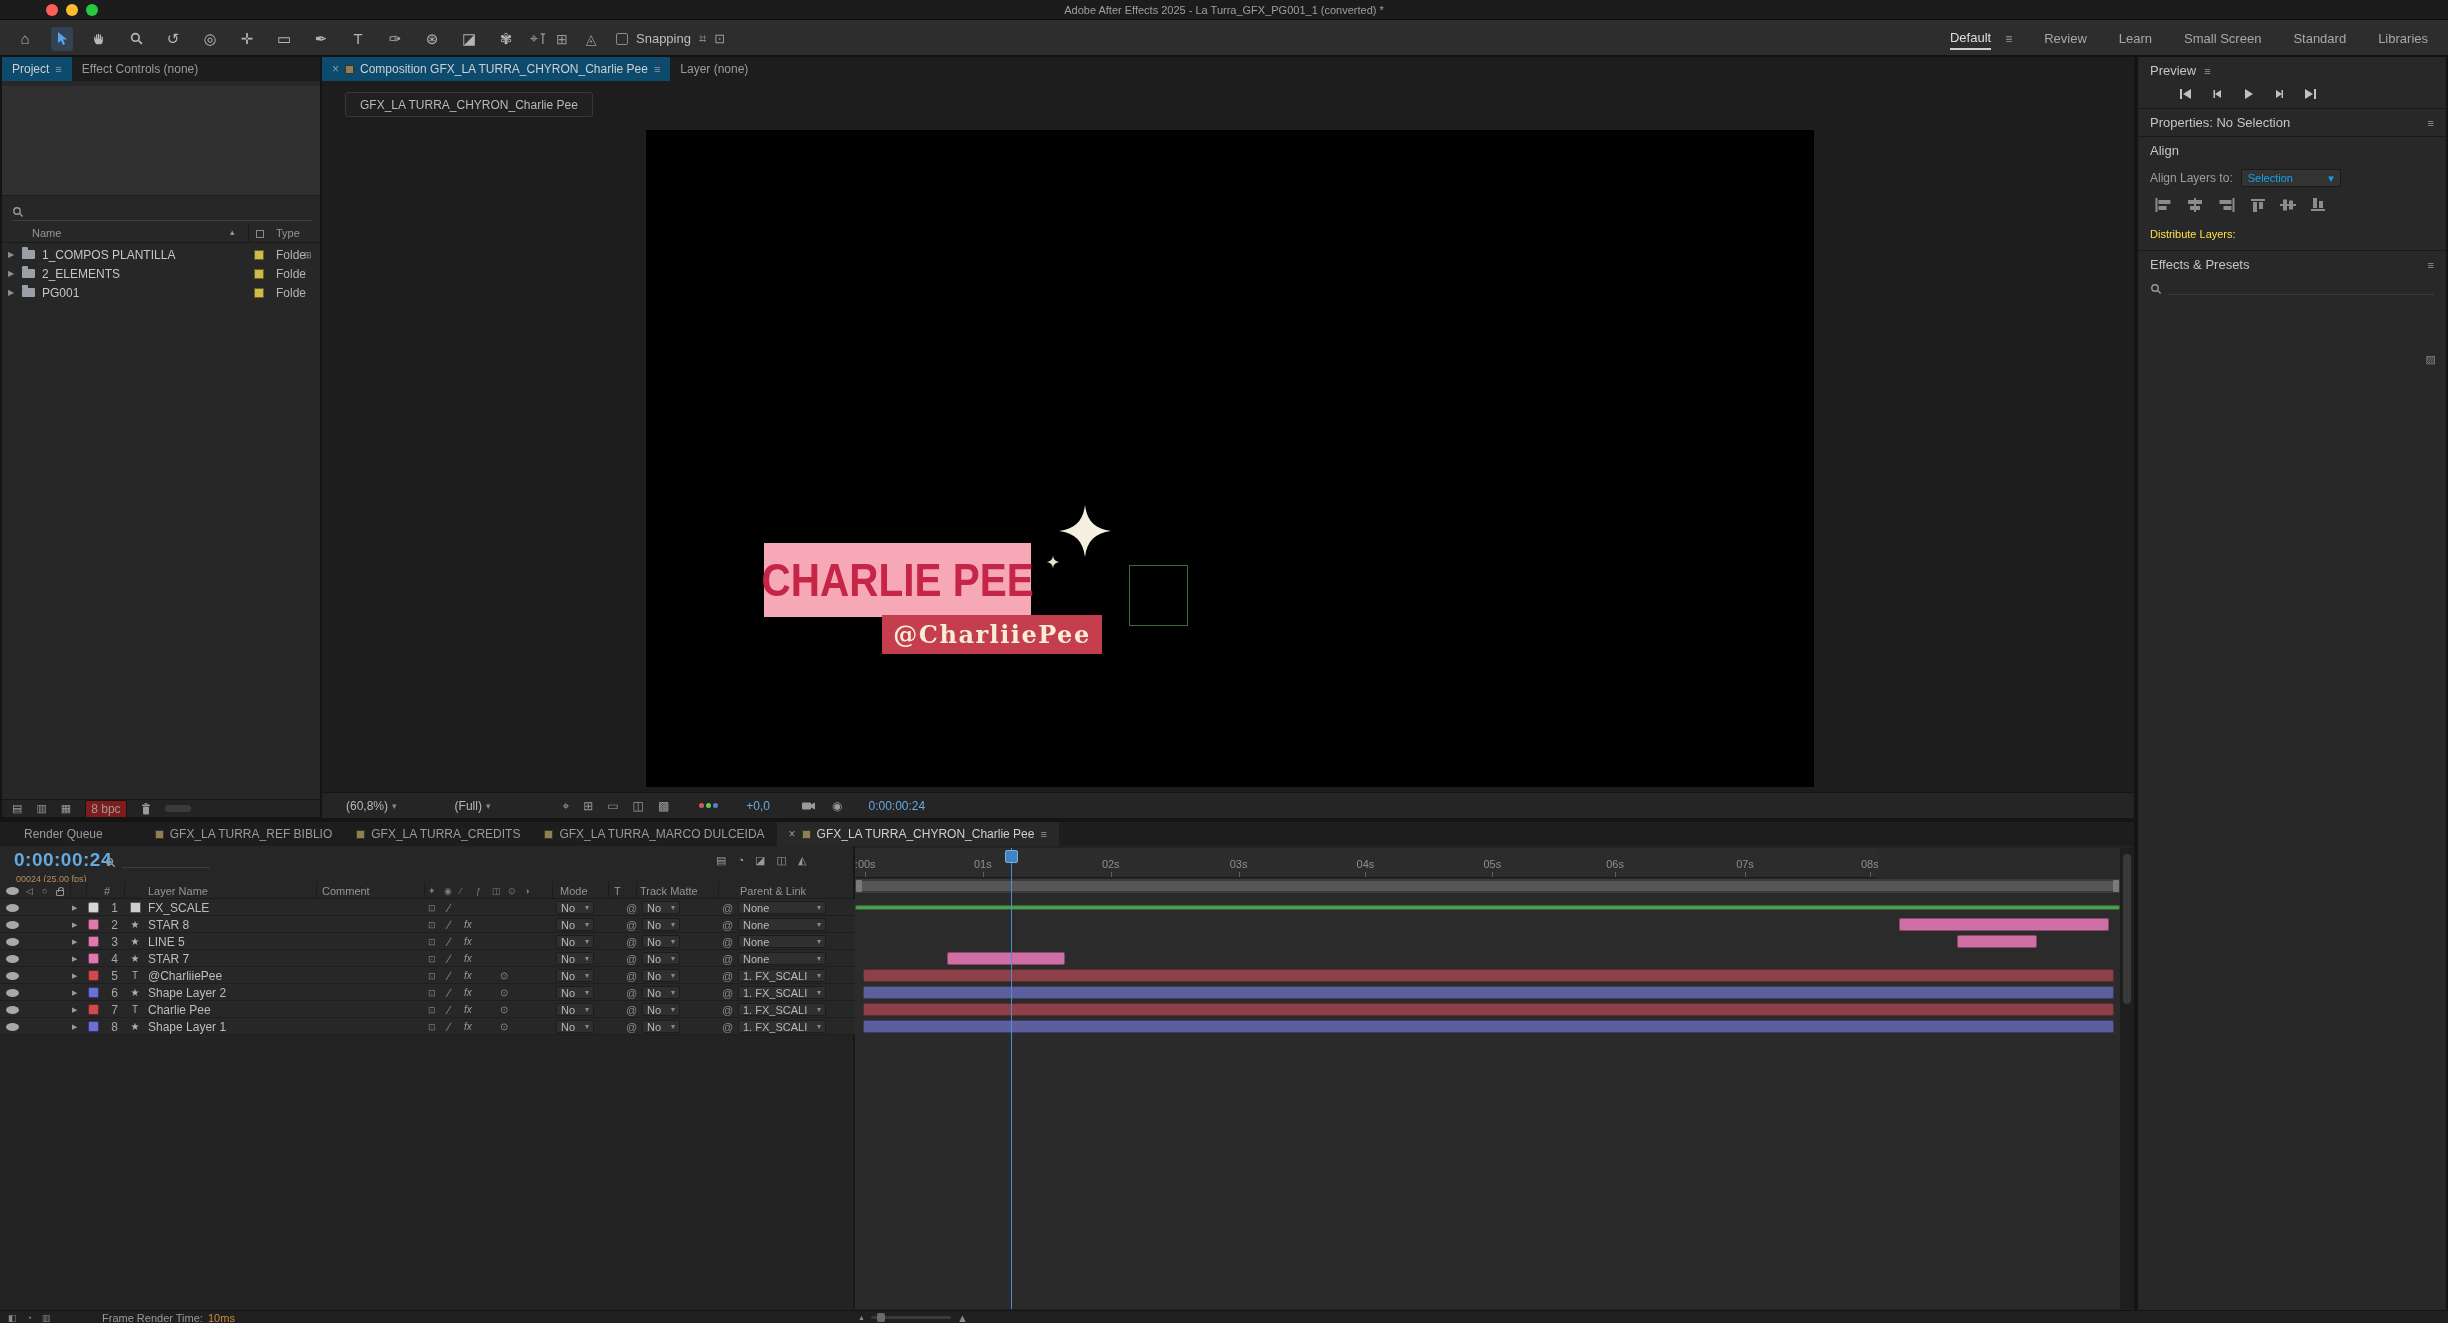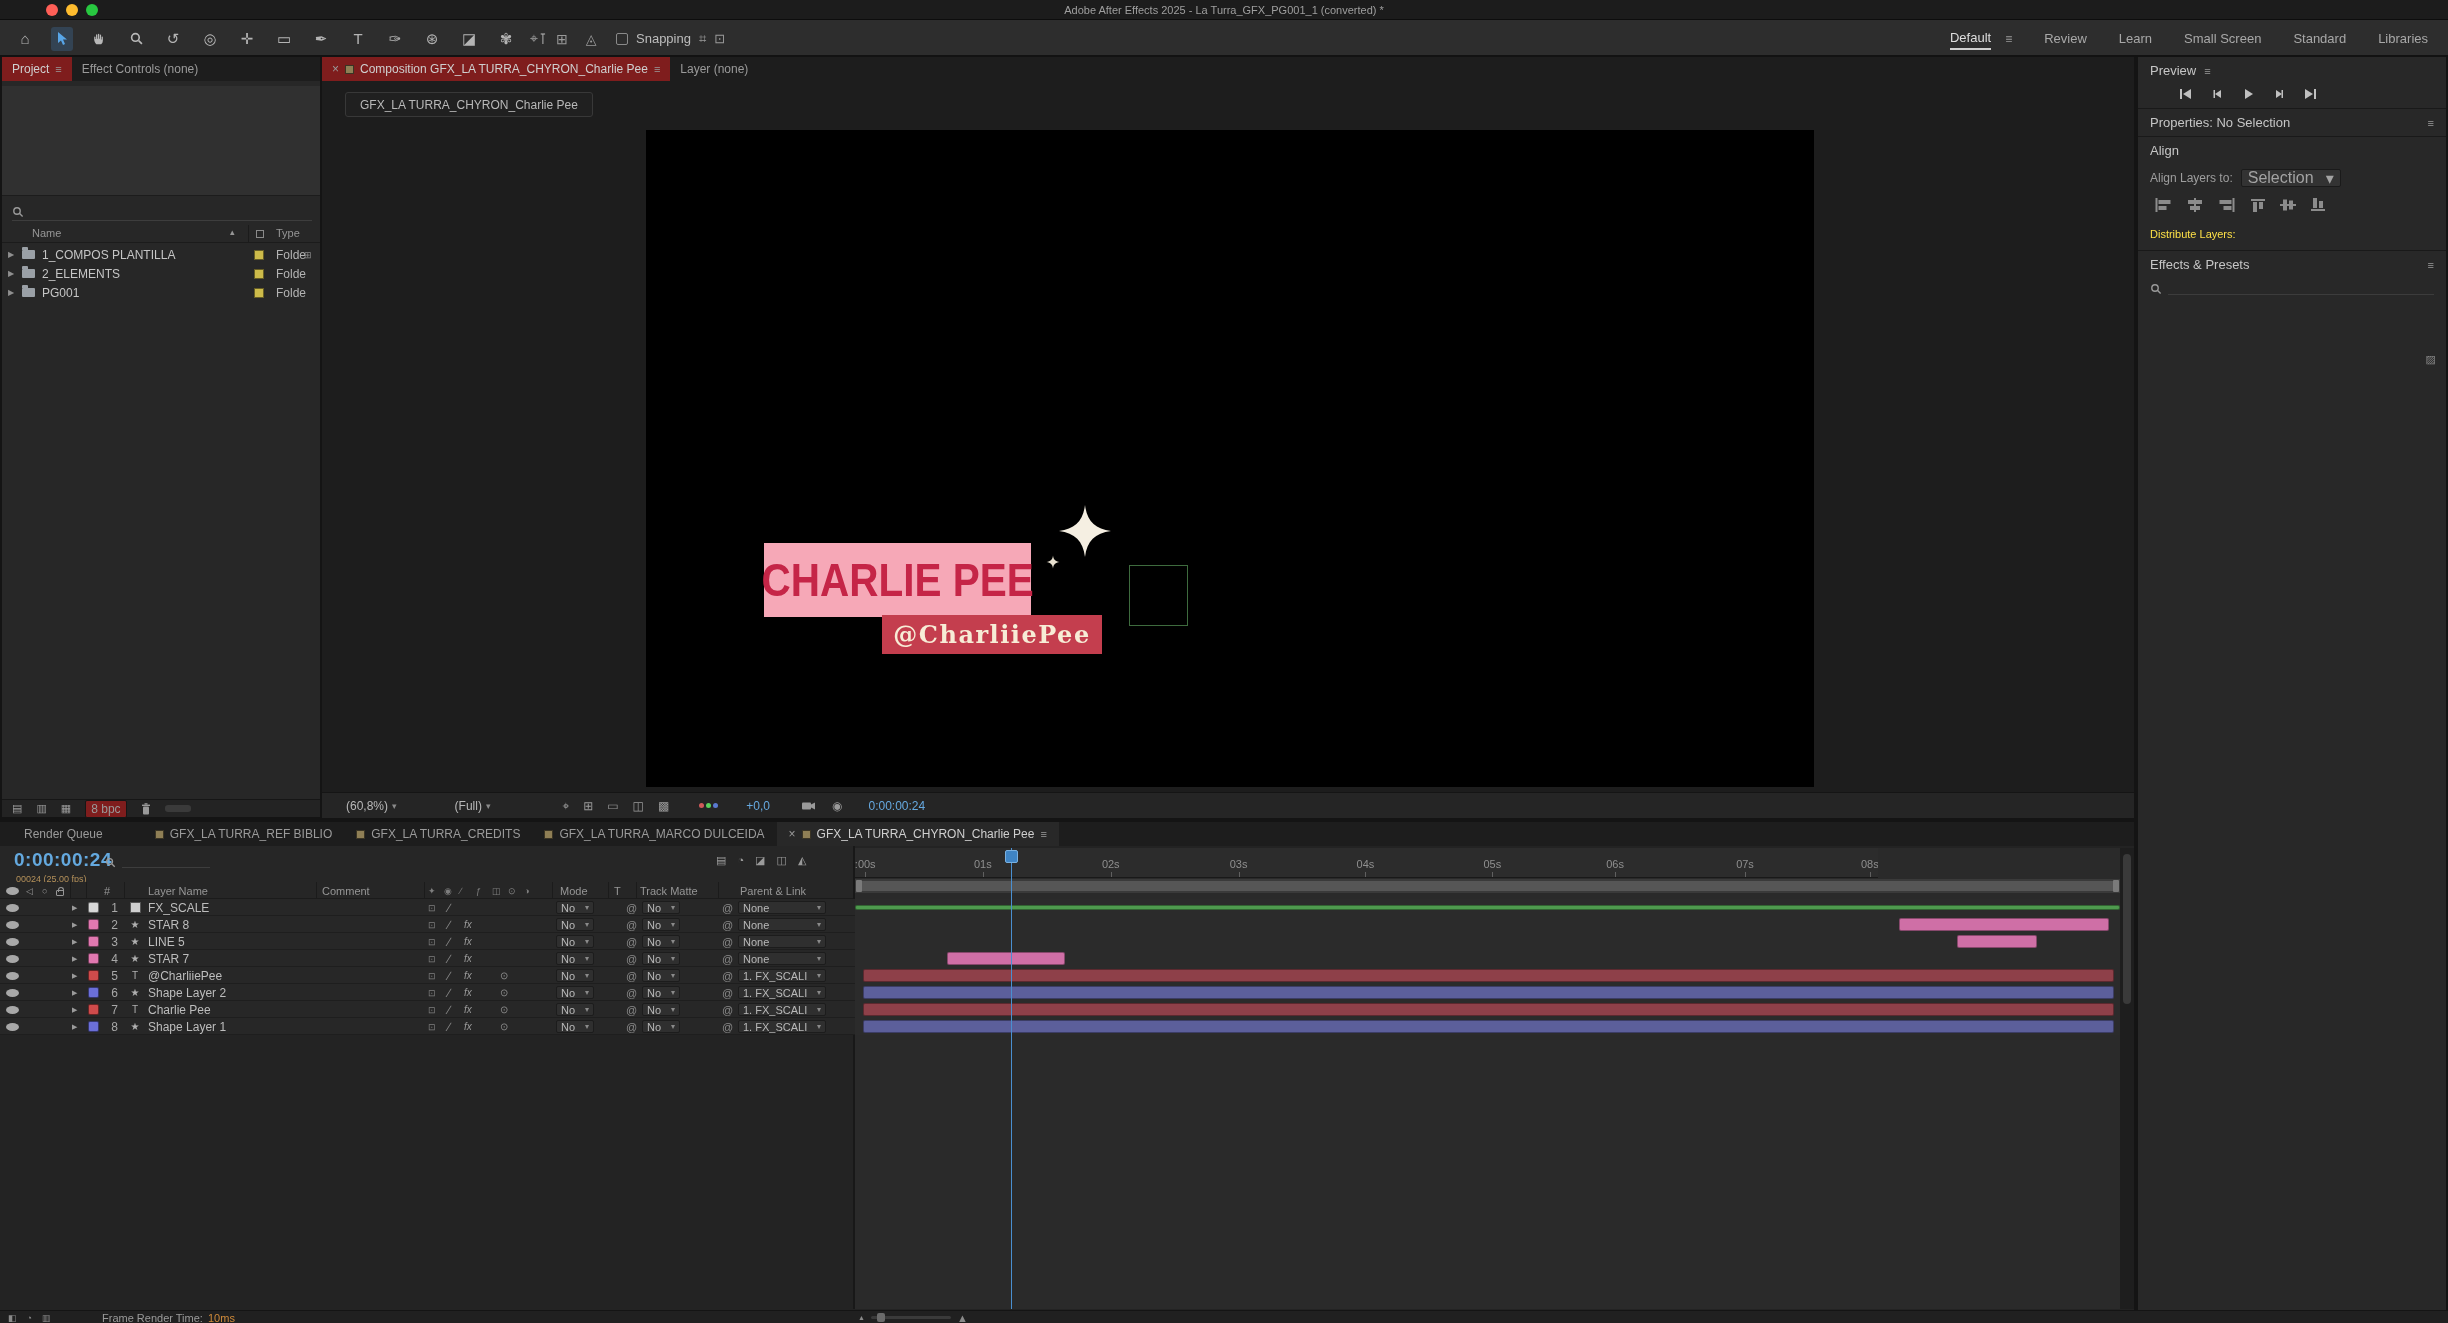--- a/index.html
+++ b/index.html
@@ -23,21 +23,21 @@
   .chk{width:12px;height:12px;border:1px solid #8a8a8a;border-radius:2px;background:transparent}
   .workspaces{position:absolute;right:20px;top:0;height:37px;display:flex;align-items:center;gap:32px;font-size:13px;color:#a8a8a8}
   .ws{padding:3px 0}
   .ws.active{color:#dedede;border-bottom:2px solid #cfcfcf}
   .ws-menu{font-size:12px;color:#9a9a9a;margin-left:-18px}
 
   
   .panel{background:#282828}
   .tabstrip{background:#1d1d1d;height:24px;display:flex;align-items:center;font-size:12px;color:#9a9a9a}
   .ptab{height:24px;display:flex;align-items:center;gap:6px;padding:0 10px}
-  .ptab.active{background:#7f1d1d;color:#cfcfcf}
+  .ptab.active{background:#0c4a6e;color:#cfcfcf}
   .menu-ico{font-size:11px;color:#9a9a9a}
   .close-ico{font-size:12px;color:#9a9a9a}
 
   
   .left-panel{position:absolute;left:2px;top:57px;width:318px;height:760px;background:#272727}
   .proj-thumb{position:absolute;left:0;top:29px;width:318px;height:110px;background:#303030;border-bottom:1px solid #1c1c1c}
   .proj-search{position:absolute;left:10px;top:146px;width:300px;height:18px;border-bottom:1px solid #3d3d3d;display:flex;align-items:center;gap:6px}
   .proj-head{position:absolute;left:0;top:168px;width:318px;height:18px;font-size:11px;color:#969696;border-bottom:1px solid #1b1b1b}
   .proj-head .h-name{position:absolute;left:30px;top:2px}
   .proj-head .h-sort{position:absolute;left:228px;top:2px;font-size:9px}
@@ -80,21 +80,21 @@
   .rgbdots i{width:5px;height:5px;border-radius:50%;display:block}
   .tc-blue{color:#66a9e0}
 
   
   .right-panel{position:absolute;left:2138px;top:57px;width:308px;height:1253px;background:#282828}
   .rp-head{display:flex;align-items:center;height:27px;padding:0 12px;font-size:13px;color:#c6c6c6;gap:8px}
   .rp-div{border-top:1px solid #191919}
   .transport{display:flex;align-items:center;gap:15px;padding:4px 0 8px 40px}
   .tbtn{display:flex;align-items:center;justify-content:center}
   .align-row{display:flex;align-items:center;gap:8px;padding:5px 12px;font-size:12px;color:#9e9e9e}
-  .sel{width:100px;height:18px;background:#333;border:1px solid #1a1a1a;border-radius:2px;display:flex;align-items:center;justify-content:space-between;padding:0 6px;color:#a3a3a3;font-size:16px}
+  .sel{width:100px;height:18px;background:#333;border:1px solid #1a1a1a;border-radius:2px;display:flex;align-items:center;justify-content:space-between;padding:0 6px;color:#0ea5e9;font-size:11px}
   .align-icons{display:flex;gap:14px;padding:6px 0 8px 16px}
   .dist-label{padding:8px 12px 10px;font-size:11px;color:#fde047}
   .fx-search{display:flex;align-items:center;gap:6px;padding:4px 12px 0}
   .search-line{flex:1;border-bottom:1px solid #3c3c3c;height:13px}
   .rp-corner{position:absolute;right:10px;top:296px;font-size:11px;color:#8a8a8a}
 
   
   .tlp{position:absolute;left:0;top:822px;width:2134px;height:488px;background:#232323}
   .tl-tabs{position:absolute;left:0;top:0;width:100%;height:24px;background:#1d1d1d;display:flex;align-items:center;padding-left:12px;font-size:12px;color:#9a9a9a}
   .ttab{display:flex;align-items:center;gap:6px;padding:0 12px;height:24px}

